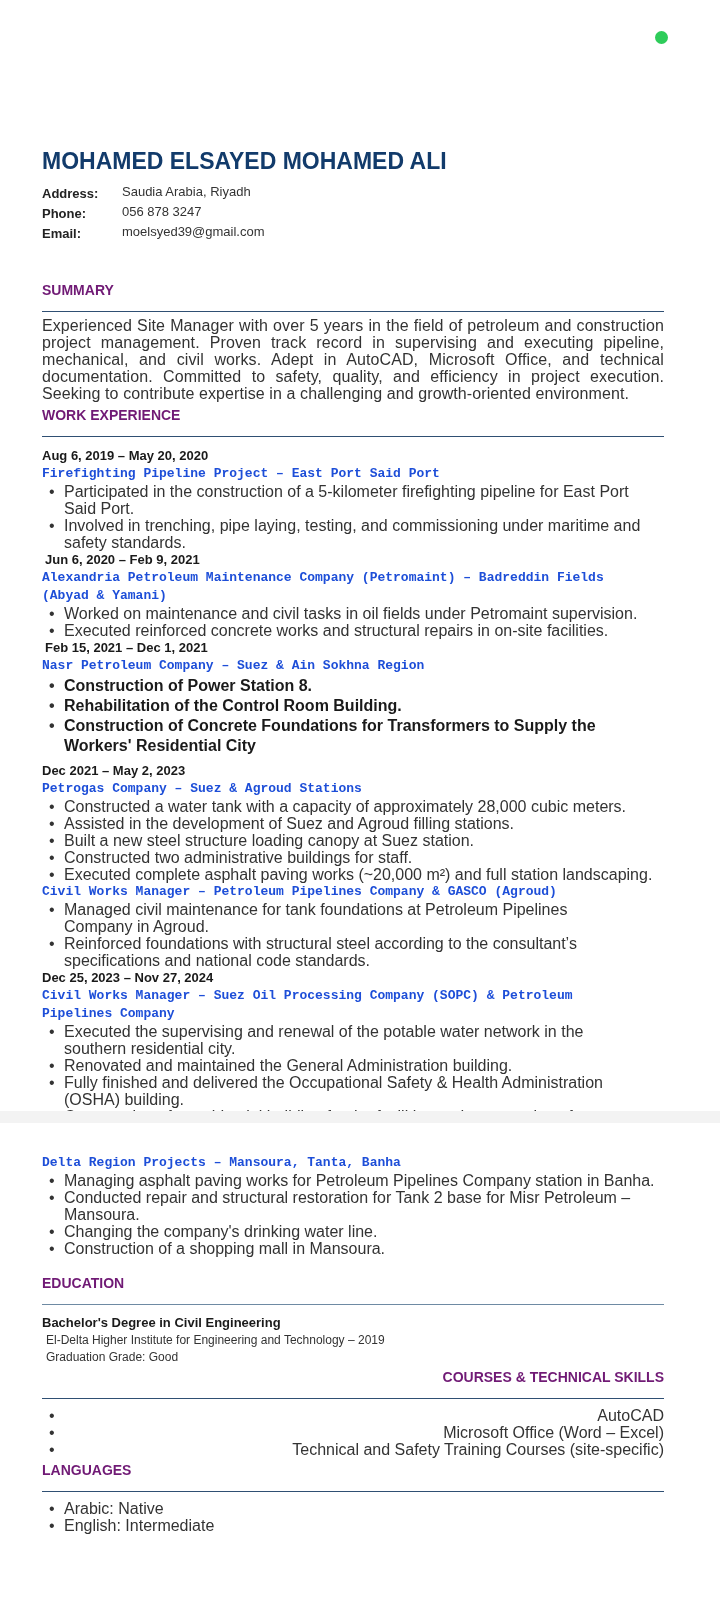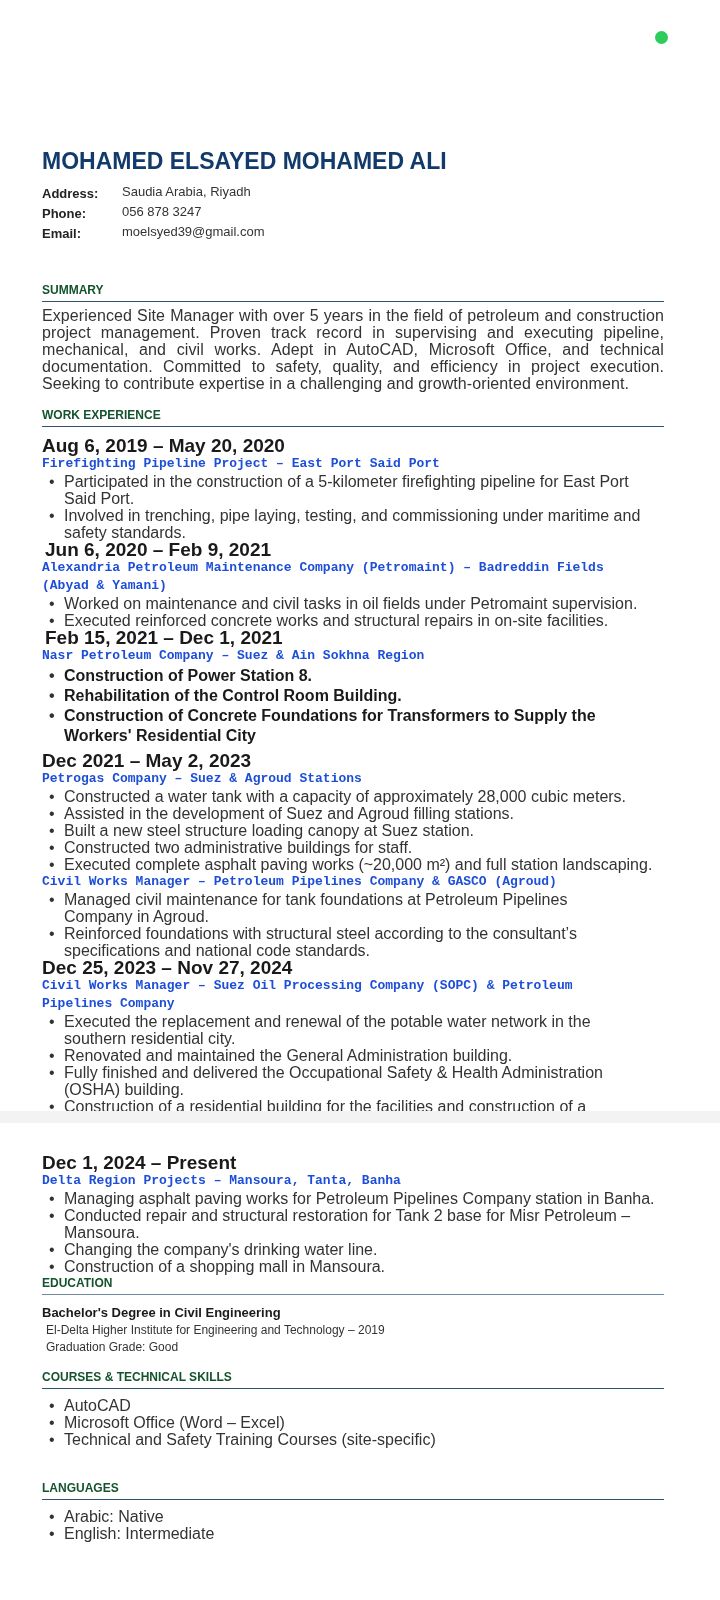--- a/index.html
+++ b/index.html
@@ -15,25 +15,25 @@
 
     .content { position: absolute; left: 42px; width: 622px; }
 
     .name { font-size: 23px; font-weight: bold; color: #123b6b; letter-spacing: 0px; line-height: 28px; }
 
     .contact { margin-top: 8px; font-size: 13px; line-height: 18px; }
     .contact-row { display: flex; }
     .contact-label { width: 80px; font-weight: bold; color: #222; padding-top: 2px; }
     .contact-value { color: #333; }
 
-    .section-title { font-size: 12px; font-weight: bold; color: #14532d; line-height: 18px; padding-bottom: 2px; border-bottom: 1.5px solid #2f4f73; }
+    .section-title { font-size: 14px; font-weight: bold; color: #701a75; line-height: 18px; padding-bottom: 12px; border-bottom: 1.5px solid #2f4f73; }
 
     .summary-text { margin-top: 5px; font-size: 16px; line-height: 17px; color: #333; text-align: justify; letter-spacing: 0.1px; }
 
-    .job-date { font-size: 19px; font-weight: bold; color: #1a1a1a; line-height: 18px; }
+    .job-date { font-size: 13px; font-weight: bold; color: #1a1a1a; line-height: 18px; }
     .job-title { font-size: 13px; font-weight: bold; color: #1d4ed8; line-height: 18px; font-family: Liberation Mono, monospace; }
 
     ul.bullets { list-style: none; }
     ul.bullets li { position: relative; padding-left: 22px; font-size: 16px; line-height: 17px; color: #333; }
     ul.bullets li::before { content: "•"; position: absolute; left: 7px; top: 0; color: #333; }
     ul.bullets.bold li { font-weight: bold; color: #1a1a1a; line-height: 20px; }
 
     .edu-degree { font-size: 13px; font-weight: bold; color: #1a1a1a; line-height: 18px; }
     .edu-line { font-size: 12px; color: #333; line-height: 17px; padding-left: 4px; }
   </style>
@@ -114,60 +114,59 @@
       <ul class="bullets" style="padding-right:40px;">
         <li>Managed civil maintenance for tank foundations at Petroleum Pipelines Company in Agroud.</li>
         <li>Reinforced foundations with structural steel according to the consultant’s specifications and national code standards.</li>
       </ul>
     </div>
 
     <div>
       <div class="job-date">Dec 25, 2023 – Nov 27, 2024</div>
       <div class="job-title" style="padding-right:60px;">Civil Works Manager – Suez Oil Processing Company (SOPC) &amp; Petroleum Pipelines Company</div>
       <ul class="bullets" style="padding-right:20px;">
-        <li>Executed the replacement and renewal of the potable water network in the southern residential city.</li>
+        <li>Executed the supervising and renewal of the potable water network in the southern residential city.</li>
         <li>Renovated and maintained the General Administration building.</li>
         <li>Fully finished and delivered the Occupational Safety &amp; Health Administration (OSHA) building.</li>
         <li>Construction of a residential building for the facilities and construction of a residential building for the employees.</li>
       </ul>
     </div>
   </div>
 </div>
 
 <div class="page-gap"></div>
 
 <div class="page page2">
 
   <div class="content" style="top:31px;">
-    <div class="job-date">Dec 1, 2024 – Present</div>
     <div class="job-title">Delta Region Projects – Mansoura, Tanta, Banha</div>
     <ul class="bullets">
       <li>Managing asphalt paving works for Petroleum Pipelines Company station in Banha.</li>
       <li>Conducted repair and structural restoration for Tank 2 base for Misr Petroleum – Mansoura.</li>
       <li>Changing the company's drinking water line.</li>
       <li>Construction of a shopping mall in Mansoura.</li>
     </ul>
   </div>
 
   <div class="content" style="top:151px;">
     <div class="section-title" style="border-bottom-color:#6e8aa3;">EDUCATION</div>
     <div class="edu-degree" style="margin-top:9px;">Bachelor's Degree in Civil Engineering</div>
     <div class="edu-line">El-Delta Higher Institute for Engineering and Technology – 2019</div>
     <div class="edu-line">Graduation Grade: Good</div>
   </div>
 
-  <div class="content" style="top:245px;">
+  <div class="content" style="top:245px;text-align:right;">
     <div class="section-title">COURSES &amp; TECHNICAL SKILLS</div>
     <ul class="bullets" style="margin-top:8px;">
       <li>AutoCAD</li>
       <li>Microsoft Office (Word – Excel)</li>
       <li>Technical and Safety Training Courses (site-specific)</li>
     </ul>
   </div>
 
-  <div class="content" style="top:356px;">
+  <div class="content" style="top:338px;">
     <div class="section-title">LANGUAGES</div>
     <ul class="bullets" style="margin-top:8px;">
       <li>Arabic: Native</li>
       <li>English: Intermediate</li>
     </ul>
   </div>
 </div>
 
 </body></html>

